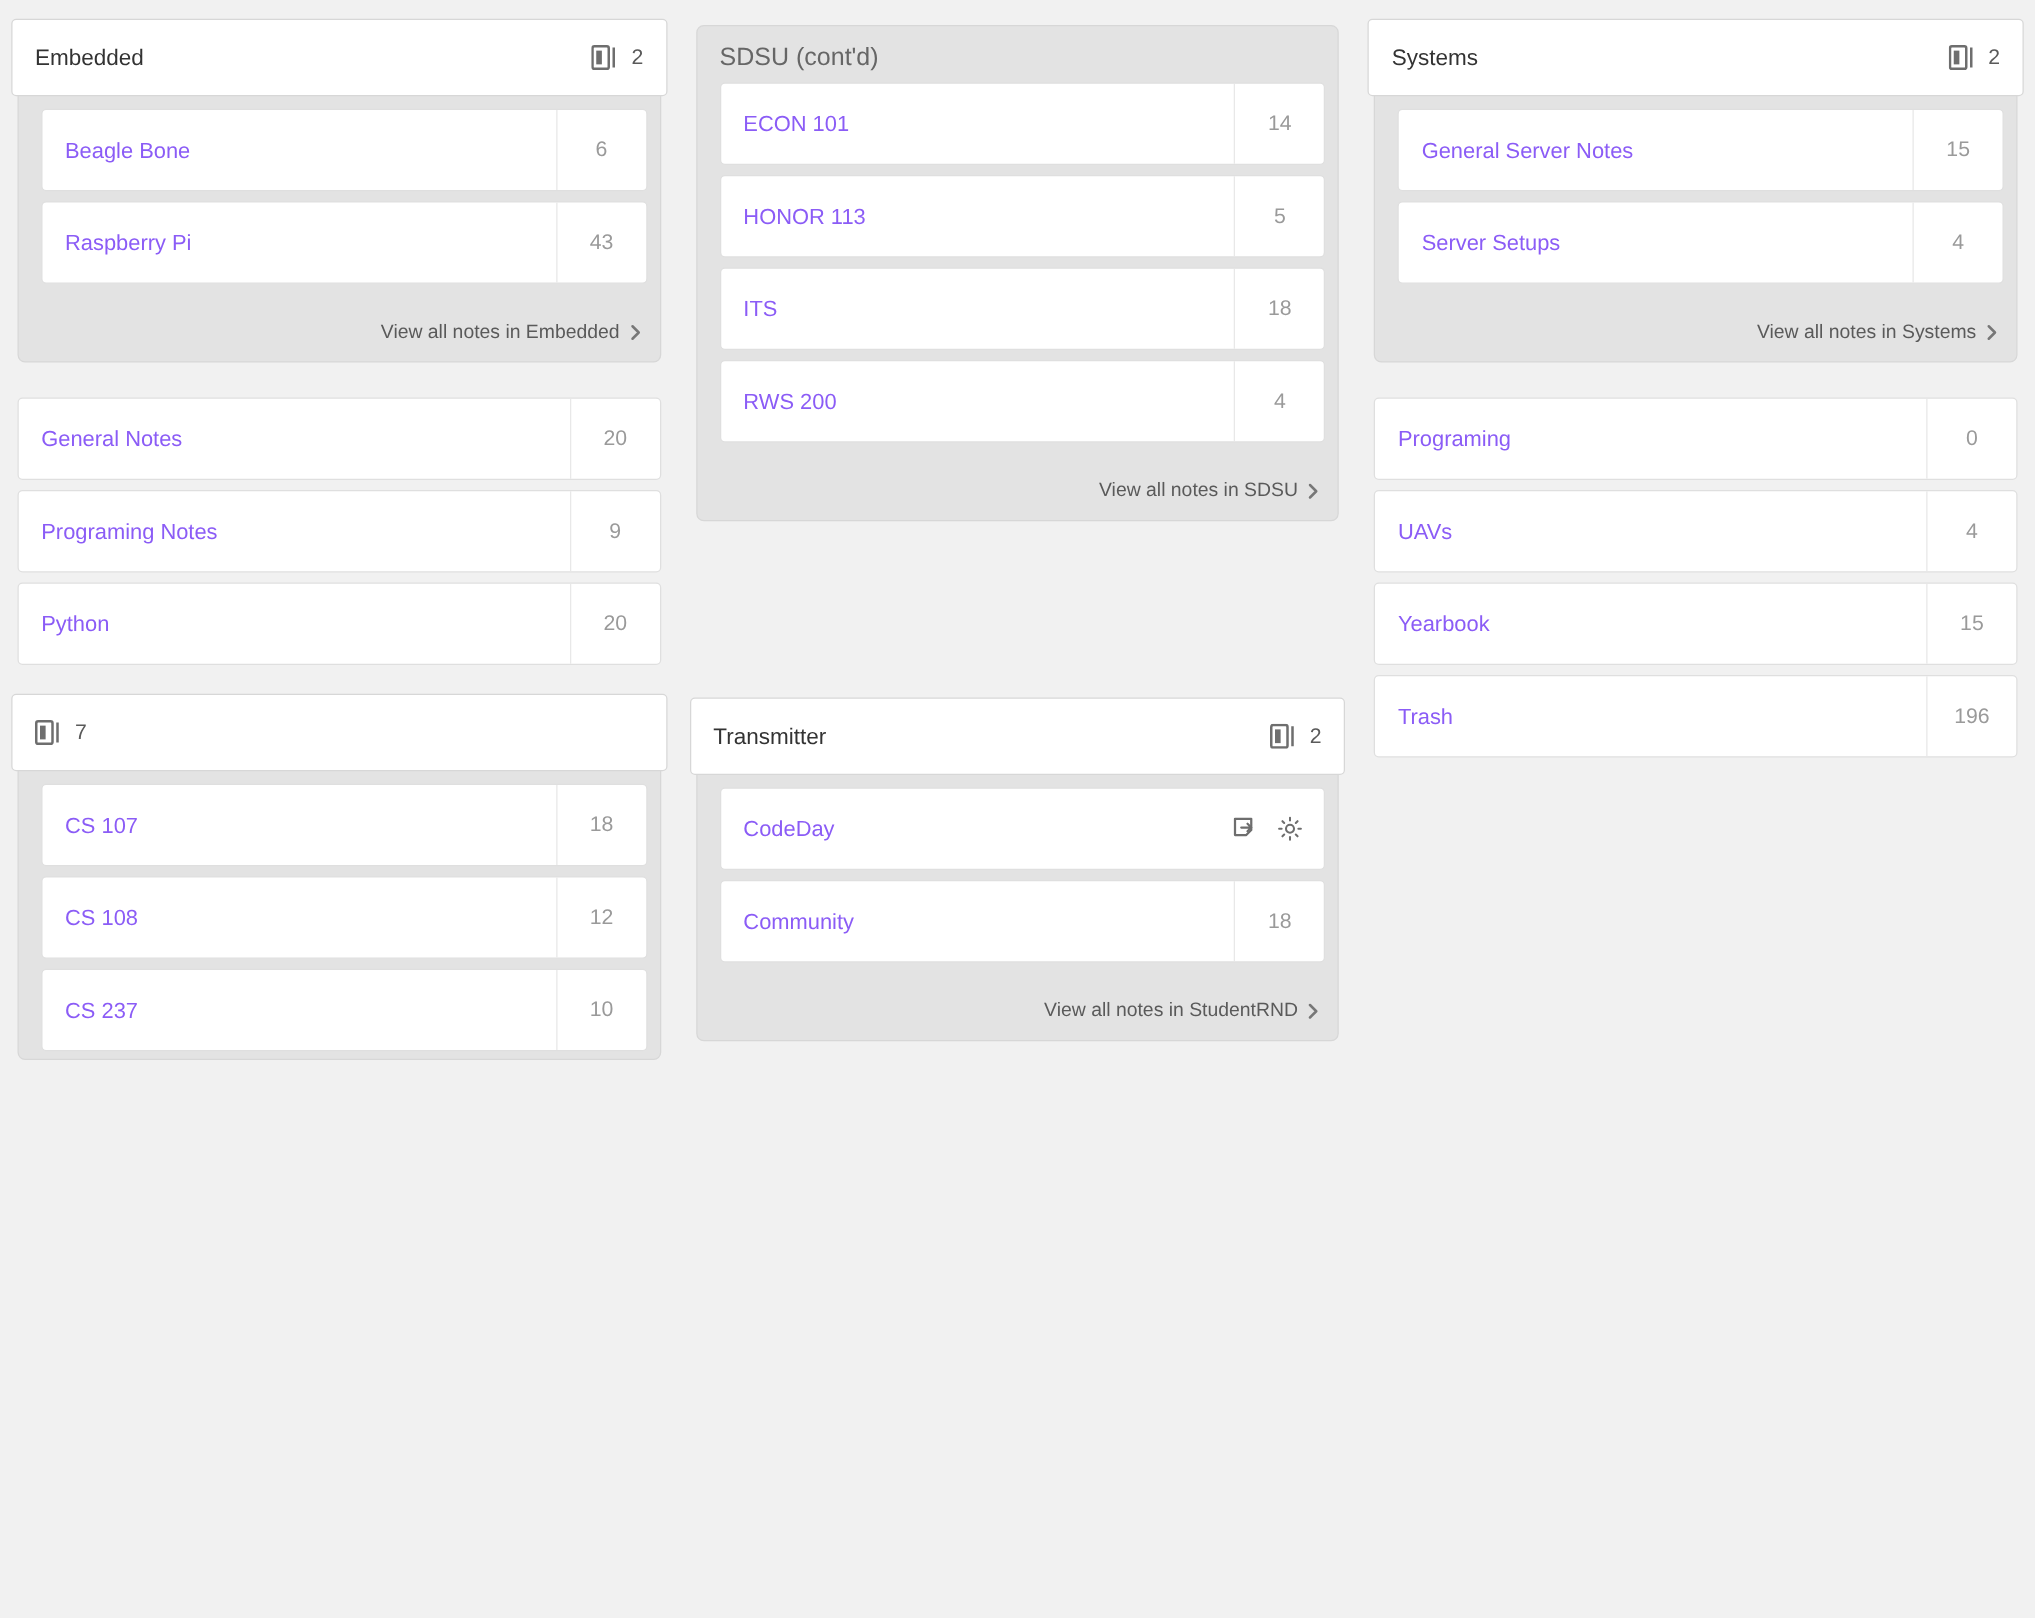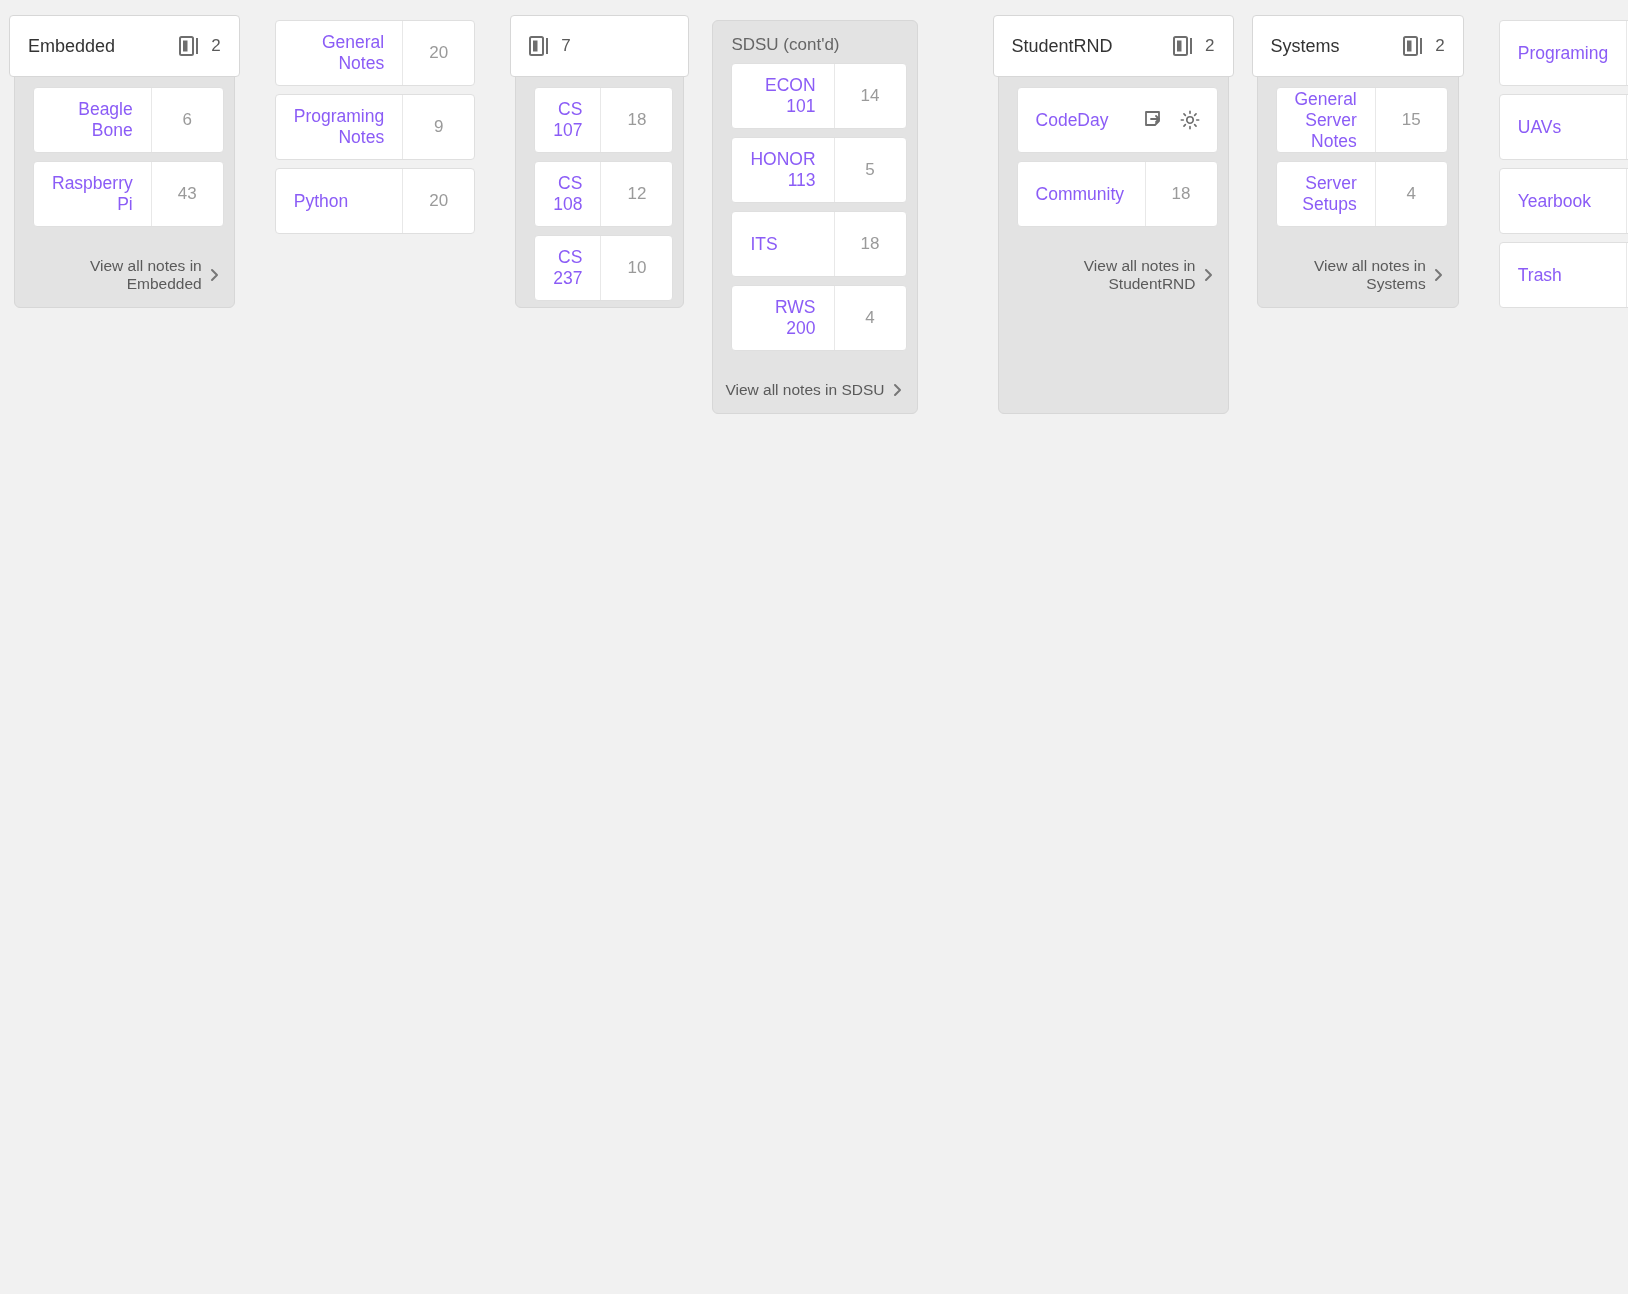--- a/index.html
+++ b/index.html
@@ -11,22 +11,22 @@
     padding: 20px 14px;
   }
   .columns {
     display: flex;
     gap: 28px;
     align-items: flex-start;
   }
   .column {
     flex: 1;
     display: flex;
-    flex-direction: row;
-    gap: 40px;
+    flex-direction: column;
+    gap: 28px;
   }
 
   
   .stack {
     background: #e3e3e3;
     border: 1px solid #d7d7d7;
     border-radius: 6px;
     padding: 0 0 0 0;
   }
   .stack-header {
@@ -122,21 +122,21 @@
     justify-content: center;
     gap: 14px;
     border-left: 0;
   }
 
   
   .icon { display: inline-flex; }
   .icon svg { display: block; }
 
   .continued-title {
-    font-size: 17px;
+    font-size: 20px;
     color: #666;
   }
 </style>
 </head>
 <body>
 
 <div class="columns" id="root">
     <div class="column">
       <div class="stack">
         <div class="stack-header">
@@ -242,21 +242,21 @@
             <span class="icon">
               <svg width="10" height="14" viewBox="0 0 10 14">
                 <path d="M2 2 L7 7 L2 12" fill="none" stroke="#777" stroke-width="2" stroke-linecap="round" stroke-linejoin="round"></path>
               </svg>
             </span>
           </span></div>
       </div>
       <div style="height: 90px;"></div>
       <div class="stack">
         <div class="stack-header">
-          <div class="stack-title">StudentRND</div>
+          <div class="stack-title">Transmitter</div>
           <div class="stack-count-wrap">
             <span class="icon">
               <svg width="22" height="20" viewBox="0 0 22 20">
                 <rect x="1" y="1" width="13" height="18" rx="1.5" fill="none" stroke="#6e6e6e" stroke-width="2"></rect>
                 <rect x="4" y="4.5" width="4.5" height="11" fill="#6e6e6e"></rect>
                 <rect x="17" y="2" width="2" height="16" fill="#6e6e6e"></rect>
               </svg>
             </span>
             <span class="stack-count">2</span>
           </div>

